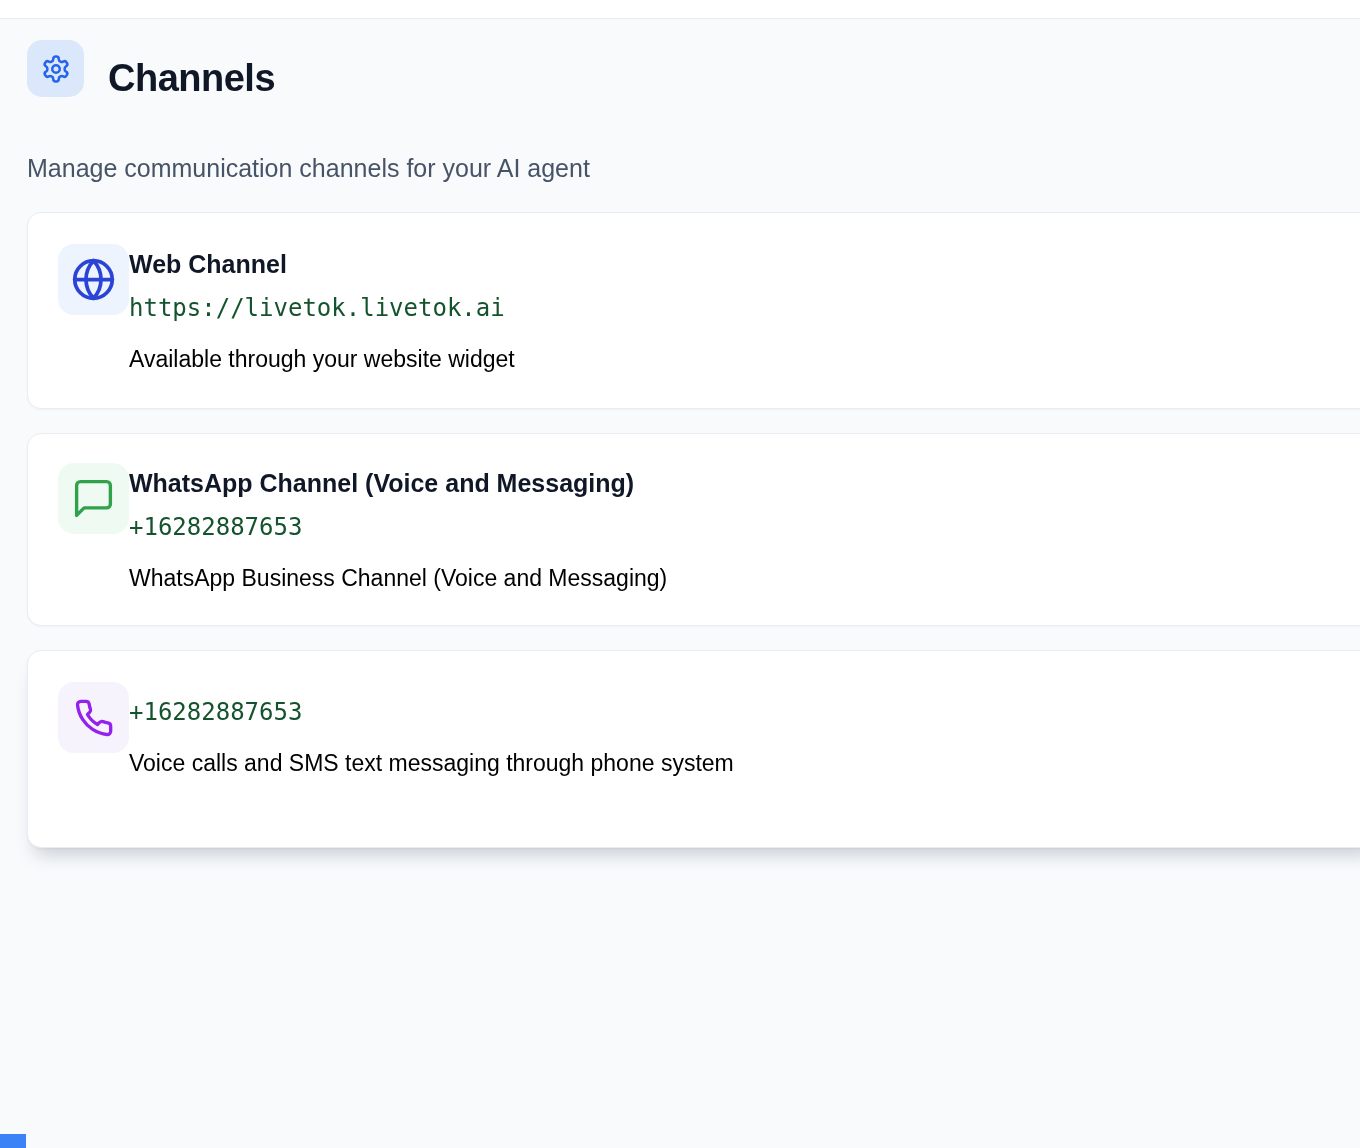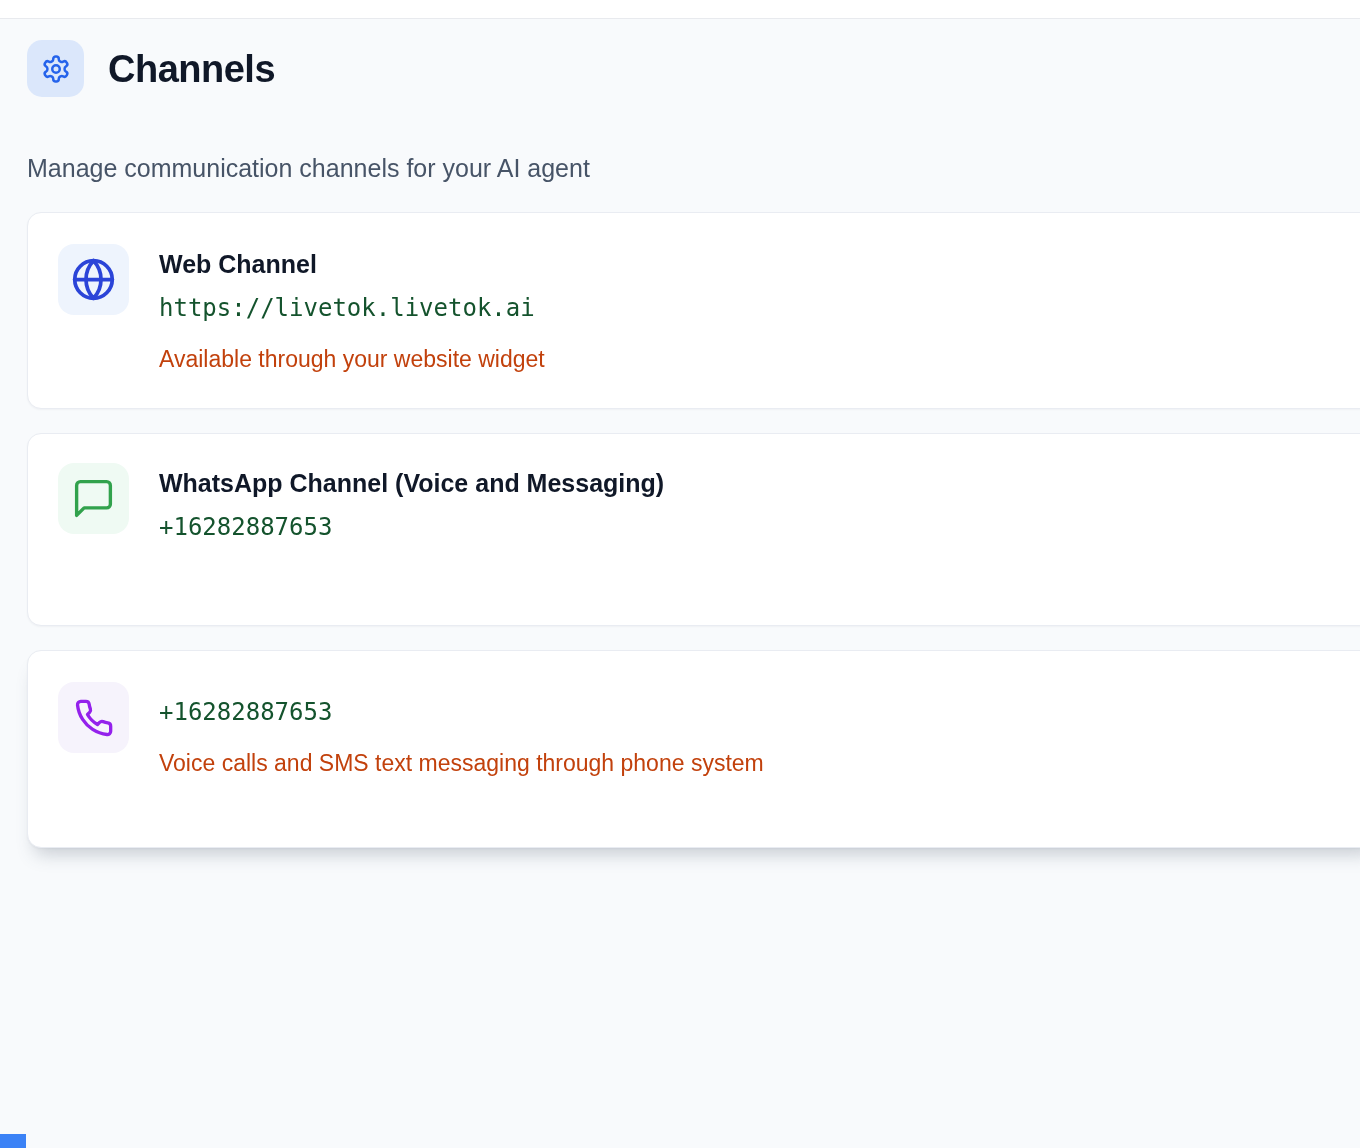--- a/index.html
+++ b/index.html
@@ -6,21 +6,21 @@
   body{
     width:1360px;height:1148px;overflow:hidden;position:relative;
     background:#f8fafc;
     font-family:"Liberation Sans", sans-serif;
     -webkit-font-smoothing:antialiased;
   }
   .topbar{
     position:absolute;left:0;top:0;width:1360px;height:18px;
     background:#ffffff;border-bottom:1px solid #e8eaee;
   }
-  .header{position:absolute;left:27px;top:40px;display:flex;align-items:center;gap:24px;}
+  .header{position:absolute;left:27px;top:40px;display:flex;align-items:flex-end;gap:24px;}
   .gear-badge{
     width:57px;height:57px;border-radius:15px;background:#dbe7fb;
     display:flex;align-items:center;justify-content:center;flex:0 0 auto;
   }
   .gear-badge svg{width:30px;height:30px;stroke:#2563eb;}
   .page-title{
     font-size:38px;font-weight:700;color:#101828;letter-spacing:-0.5px;line-height:1;
   }
   .page-subtitle{
     position:absolute;left:27px;top:119px;font-size:25px;color:#475467;line-height:1.2;margin-top:34px;
@@ -39,27 +39,27 @@
     box-shadow:0 14px 18px -8px rgba(71,85,105,0.28), 0 1px 2px rgba(16,24,40,0.04);
   }
   .icon-box{
     width:71px;height:71px;border-radius:16px;flex:0 0 auto;margin-top:1px;
     display:flex;align-items:center;justify-content:center;
   }
   .icon-box svg{width:45px;height:45px;fill:none;stroke-width:2;stroke-linecap:round;stroke-linejoin:round;}
   .icon-blue{background:#eef4fd;}   .icon-blue svg{stroke:#2b44d8;}
   .icon-green{background:#effaf3;}  .icon-green svg{stroke:#31a24c;stroke-width:1.8;}
   .icon-purple{background:#f6f3fc;} .icon-purple svg{stroke:#9421ec;}
-  .card-text{margin-left:30px;padding-top:4px;}
+  .card-text{padding-top:4px;}
   .card-title{font-size:25px;font-weight:700;color:#101828;line-height:34px;}
   .card-value{
     font-family:"DejaVu Sans Mono", monospace;
     font-size:24px;color:#14532d;line-height:30px;margin-top:12px;
   }
-  .card-desc{font-size:23px;color:#c2410c;line-height:30px;margin-top:21px;}
+  .card-desc{font-size:23px;color:#000000;line-height:30px;margin-top:21px;}
   .corner-fragment{
     position:absolute;left:0;bottom:0;width:26px;height:14px;background:#3b82f6;
   }
 </style>
 </head>
 <body>
 
 <div class="topbar"></div>
 
 <div class="header">
@@ -99,20 +99,21 @@
     <div class="icon-box icon-green">
       <span style="display:flex;">
         <svg viewBox="0 0 24 24">
           <path d="M21 15a2 2 0 0 1-2 2H7l-4 4V5a2 2 0 0 1 2-2h14a2 2 0 0 1 2 2z"></path>
         </svg>
       </span>
     </div>
     <div class="card-text">
       <div class="card-title">WhatsApp Channel (Voice and Messaging)</div>
       <div class="card-value">+16282887653</div>
+      <div class="card-desc">WhatsApp Business Channel (Voice and Messaging)</div>
     </div>
   </div>
 
   <div class="card last" style="height:166px;">
     <div class="icon-box icon-purple">
       <span style="display:flex;">
         <svg viewBox="0 0 24 24" style="width:40px;height:40px;">
           <path d="M22 16.92v3a2 2 0 0 1-2.18 2 19.79 19.79 0 0 1-8.63-3.07 19.5 19.5 0 0 1-6-6 19.79 19.79 0 0 1-3.07-8.67A2 2 0 0 1 4.11 2h3a2 2 0 0 1 2 1.72 12.84 12.84 0 0 0 .7 2.81 2 2 0 0 1-.45 2.11L8.09 9.91a16 16 0 0 0 6 6l1.27-1.27a2 2 0 0 1 2.11-.45 12.84 12.84 0 0 0 2.81.7A2 2 0 0 1 22 16.92z"></path>
         </svg>
       </span>

